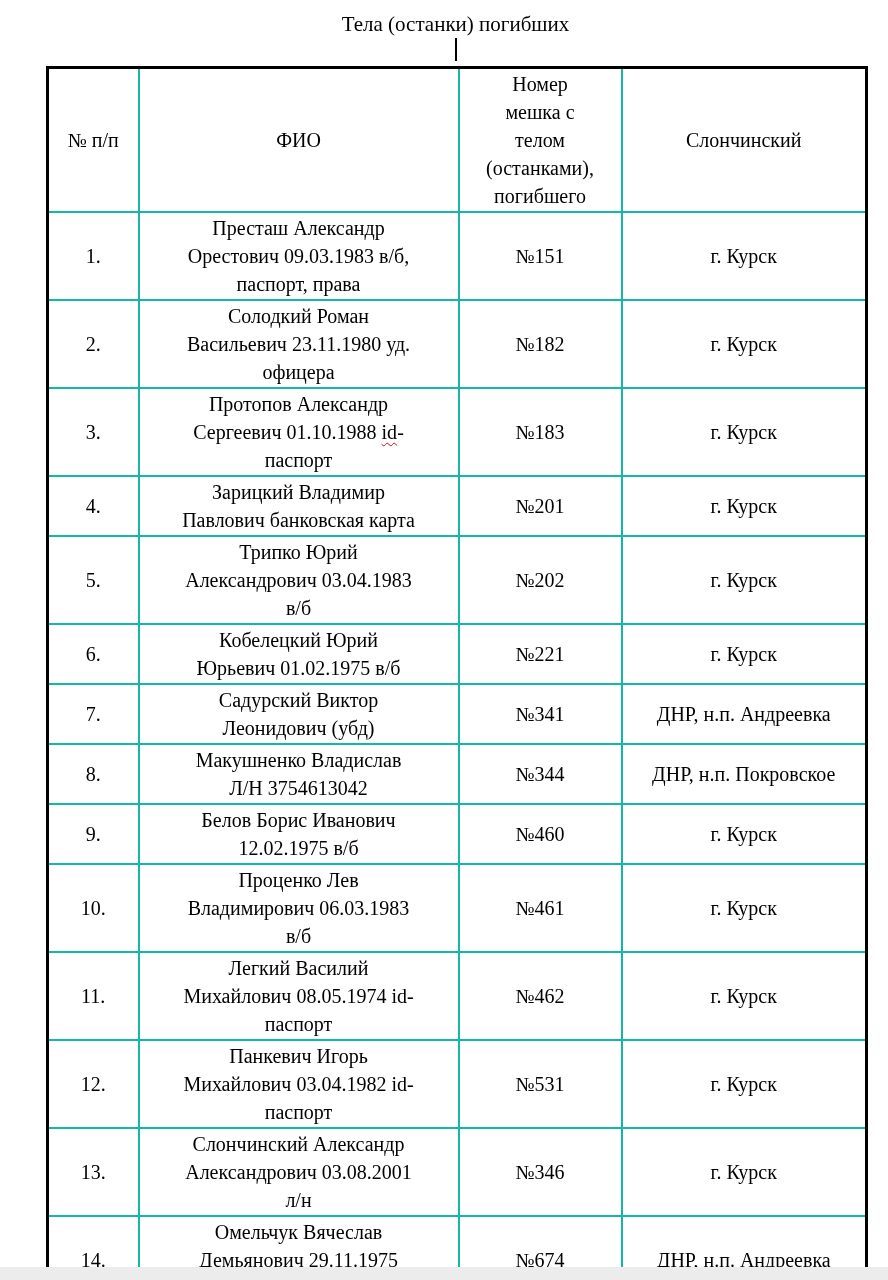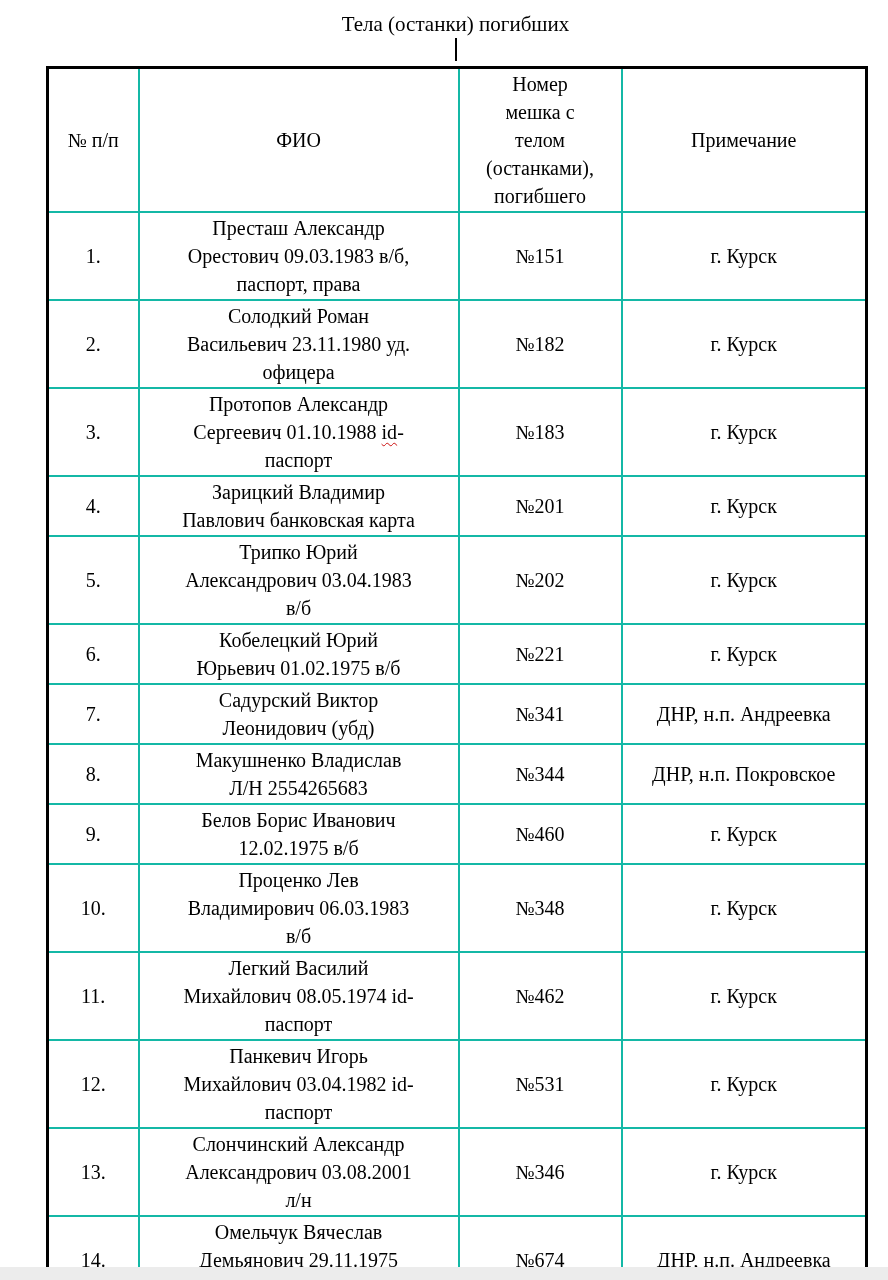--- a/index.html
+++ b/index.html
@@ -76,21 +76,21 @@
   </colgroup>
   <thead>
     <tr>
       <th>№ п/п</th>
       <th>ФИО</th>
       <th>Номер
 мешка с
 телом
 (останками),
 погибшего</th>
-      <th>Примечание</th>
+      <th>Слончинский</th>
     </tr>
   </thead>
   <tbody>
     <tr>
       <td>1.</td>
       <td>Престаш Александр
 Орестович 09.03.1983 в/б,
 паспорт, права</td>
       <td>№151</td>
       <td>г. Курск</td>
@@ -136,37 +136,37 @@
     <tr>
       <td>7.</td>
       <td>Садурский Виктор
 Леонидович (убд)</td>
       <td>№341</td>
       <td>ДНР, н.п. Андреевка</td>
     </tr>
     <tr>
       <td>8.</td>
       <td>Макушненко Владислав
-Л/Н 2554265683</td>
+Л/Н 3754613042</td>
       <td>№344</td>
       <td>ДНР, н.п. Покровское</td>
     </tr>
     <tr>
       <td>9.</td>
       <td>Белов Борис Иванович
 12.02.1975 в/б</td>
       <td>№460</td>
       <td>г. Курск</td>
     </tr>
     <tr>
       <td>10.</td>
       <td>Проценко Лев
 Владимирович 06.03.1983
 в/б</td>
-      <td>№348</td>
+      <td>№461</td>
       <td>г. Курск</td>
     </tr>
     <tr>
       <td>11.</td>
       <td>Легкий Василий
 Михайлович 08.05.1974 id-
 паспорт</td>
       <td>№462</td>
       <td>г. Курск</td>
     </tr>

